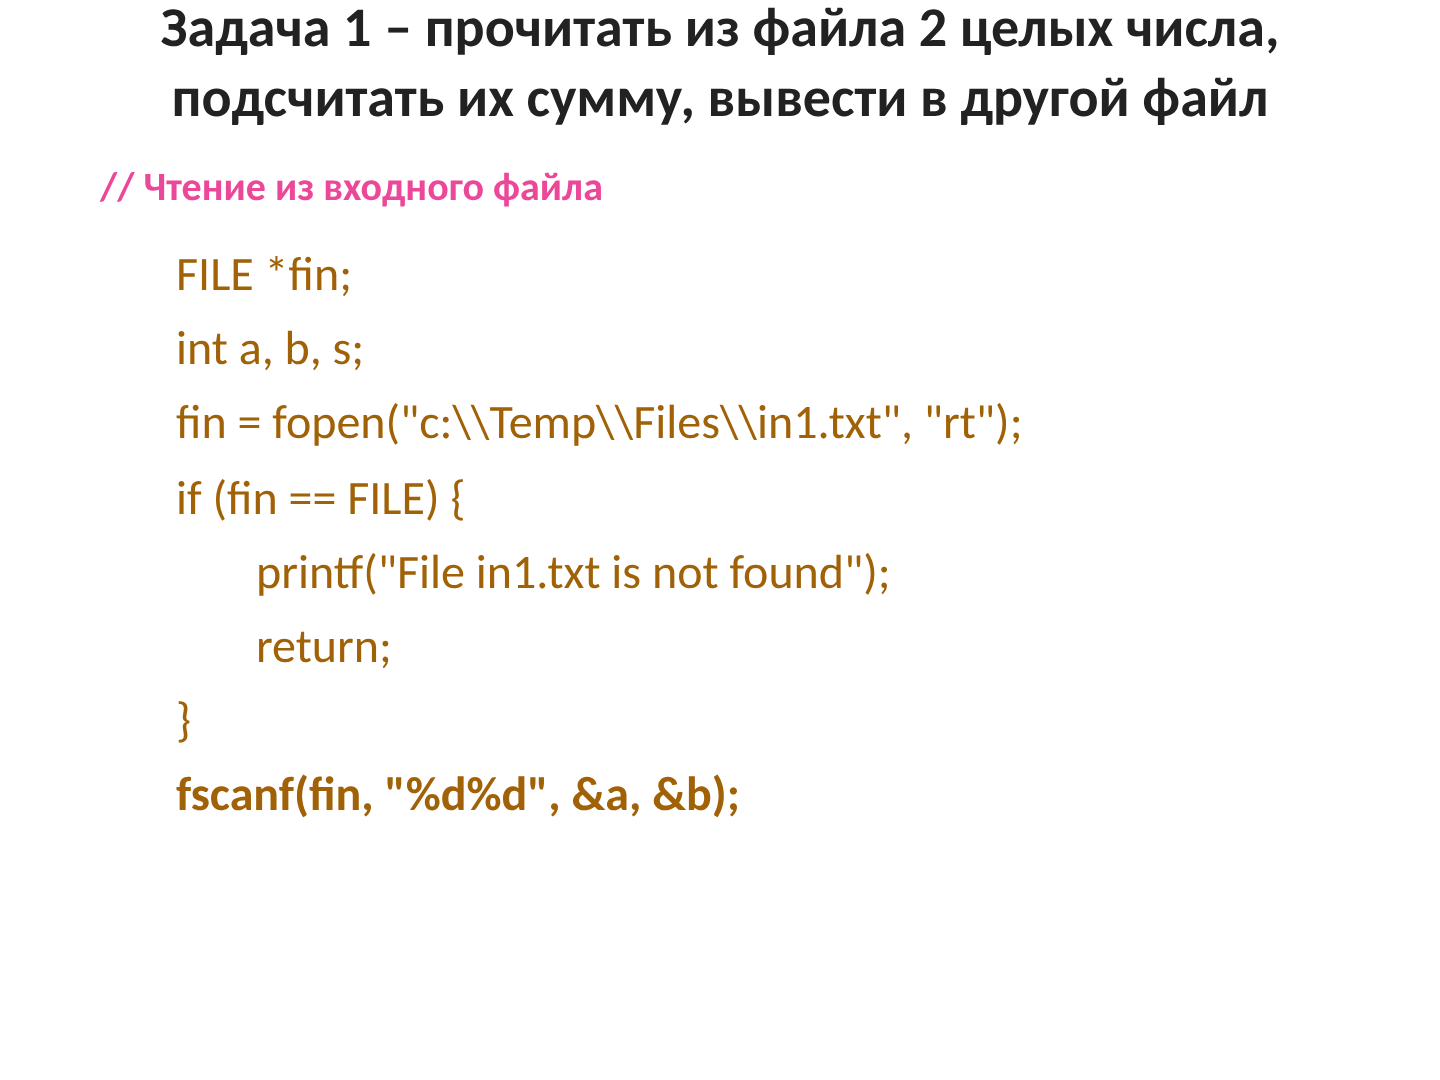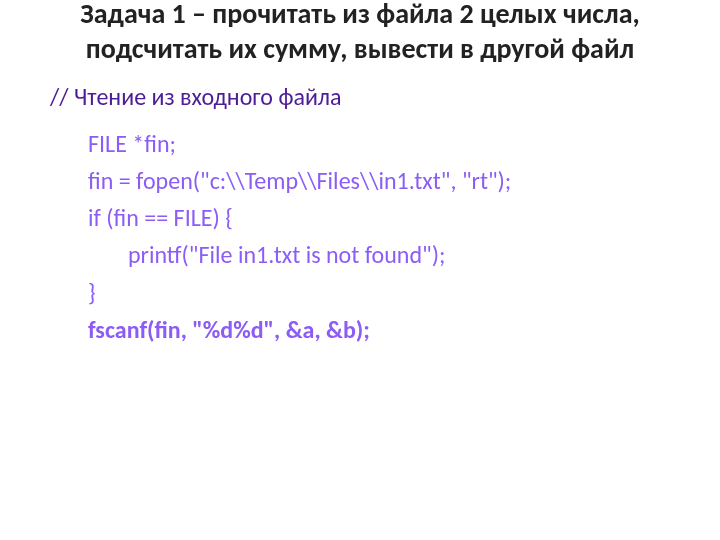--- a/index.html
+++ b/index.html
@@ -21,44 +21,47 @@
       font-size: 28px;
       font-weight: bold;
       color: #222222;
       text-align: center;
       line-height: 1.25;
       margin-bottom: 14px;
       padding: 0 20px;
       margin-top: -4px;
     }
     .comment {
-      font-size: 24px;
-      color: #4c1d95;
+      font-size: 20px;
+      color: #ec4899;
       margin-left: 20px;
       margin-bottom: 10px;
       line-height: 1.45;
+      font-weight: bold;
     }
     .code-line {
       font-size: 24px;
-      color: #8b5cf6;
+      color: #a16207;
       margin-left: 58px;
       line-height: 1.55;
     }
     .code-line.indent {
       margin-left: 98px;
     }
     .bold {
       font-weight: bold;
     }
   </style>
 </head>
 <body>
 
 <div class="container">
   <h1 class="title">Задача 1 – прочитать из файла 2 целых числа, подсчитать их сумму, вывести в другой файл</h1>
   <div class="comment">// Чтение из входного файла</div>
   <div class="code-line">FILE *fin;</div>
+  <div class="code-line">int a, b, s;</div>
   <div class="code-line">fin = fopen("c:\\Temp\\Files\\in1.txt", "rt");</div>
   <div class="code-line">if (fin == FILE) {</div>
   <div class="code-line indent">printf("File in1.txt is not found");</div>
+  <div class="code-line indent">return;</div>
   <div class="code-line">}</div>
   <div class="code-line bold">fscanf(fin, "%d%d", &amp;a, &amp;b);</div>
 </div>
 
 </body></html>

